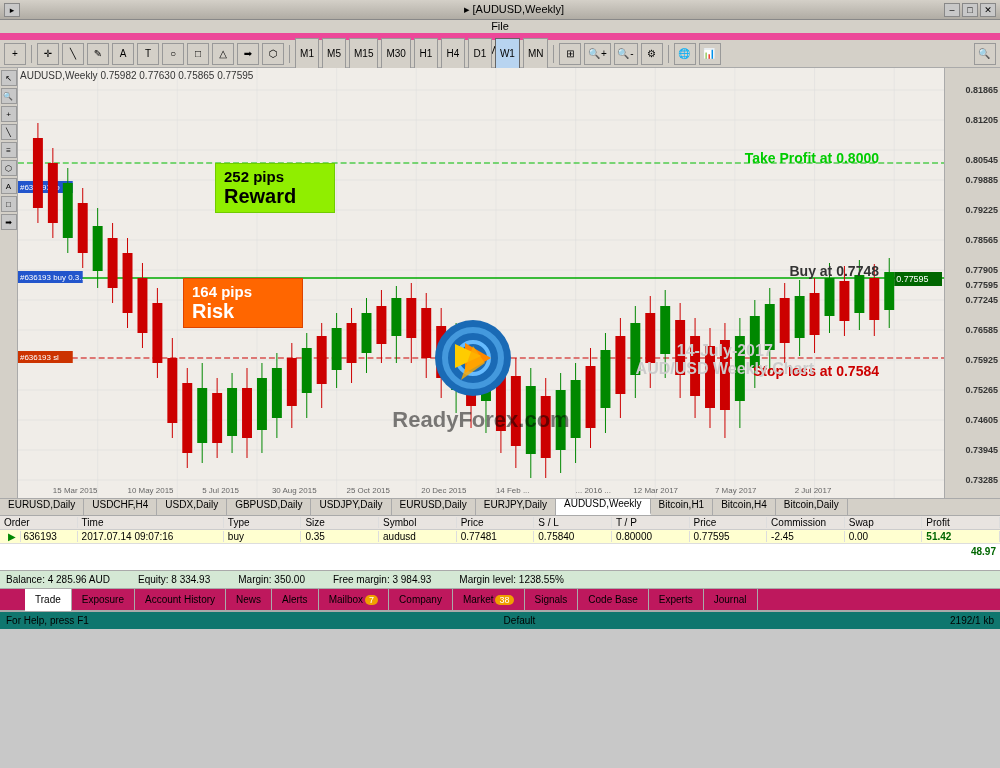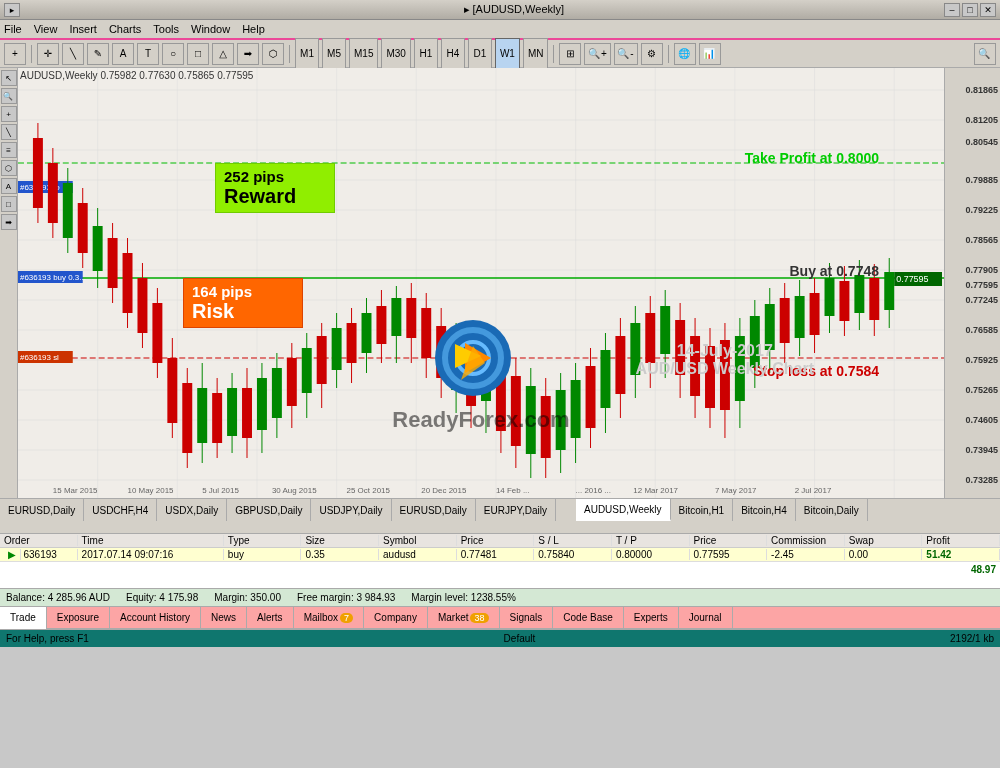--- a/index.html
+++ b/index.html
@@ -22,23 +22,24 @@
       display: flex; align-items: center; justify-content: center; font-size: 9px; cursor: pointer;
     }
 
     
     #menubar {
       background: #d4d0c8;
       height: 20px;
       display: flex;
       align-items: center;
       padding: 0 4px;
-      border-bottom: 2px solid #ec4899;
+      border-bottom: 7px solid #ec4899;
       gap: 12px;
       font-size: 11px;
+      flex-direction: column;
     }
     #menubar span { cursor: pointer; }
 
     
     #toolbar {
       background: #d4d0c8;
       height: 28px;
       display: flex;
       align-items: center;
       padding: 0 4px;
@@ -204,38 +205,38 @@
       bottom: 100px;
       left: 50%;
       transform: translateX(-60%);
       width: 80px;
       height: 80px;
     }
 
     
     #pair-tabs {
       background: #d4d0c8;
-      height: 36px;
-      display: flex;
-      align-items: flex-start;
+      height: 18px;
+      display: flex;
+      align-items: flex-end;
       border-top: 1px solid #aaa;
       border-bottom: 1px solid #aaa;
       overflow: hidden;
       font-size: 10px;
     }
     .pair-tab {
       padding: 2px 8px;
       border-right: 1px solid #aaa;
       cursor: pointer;
       height: 22px;
       display: flex;
       align-items: center;
       white-space: nowrap;
     }
-    .pair-tab.active { background: #fff; border-bottom: 2px solid #fff; margin-left: 20px; }
+    .pair-tab.active { background: #fff; border-bottom: 2px solid #fff; }
 
     
     #orders-table {
       background: #fff;
       height: 55px;
       border-bottom: 1px solid #aaa;
       font-size: 10px;
       overflow: hidden;
     }
     .orders-header {
@@ -261,31 +262,32 @@
 
     
     #balance-bar {
       background: #d4e8d4;
       height: 18px;
       display: flex;
       align-items: center;
       padding: 0 6px;
       font-size: 10px;
       border-bottom: 1px solid #aaa;
-      gap: 16px;
+      gap: 28px;
     }
 
     
     #trade-tabs {
-      background: #fca5a5;
+      background: #be185d;
       height: 22px;
       display: flex;
       align-items: center;
       border-bottom: 1px solid #aaa;
       font-size: 10px;
+      padding-left: 25px;
     }
     .trade-tab {
       padding: 2px 10px;
       border-right: 1px solid #aaa;
       cursor: pointer;
       height: 22px;
       display: flex;
       align-items: center;
     }
     .trade-tab.active { background: #fff; }
@@ -655,21 +657,21 @@
 AUD/USD Weekly Chart</div>
     </div>
 
     <div class="watermark">ReadyForex.com</div>
   </div>
 
   <div id="price-scale">
     <div style="height:430px; position:relative;">
       <div class="price-tick" style="top: 22px;">0.81865</div>
       <div class="price-tick" style="top: 52px;">0.81205</div>
-      <div class="price-tick" style="top: 74px; padding-left: 39px;">0.80545</div>
+      <div class="price-tick" style="top: 92px; padding-left: 39px;">0.80545</div>
       <div class="price-tick" style="top: 112px;">0.79885</div>
       <div class="price-tick" style="top: 142px;">0.79225</div>
       <div class="price-tick" style="top: 172px;">0.78565</div>
       <div class="price-tick" style="top: 202px;">0.77905</div>
       <div class="price-tick" style="top: 217px;">0.77595</div>
       <div class="price-tick" style="top: 232px;">0.77245</div>
       <div class="price-tick" style="top: 262px;">0.76585</div>
       <div class="price-tick" style="top: 292px;">0.75925</div>
       <div class="price-tick" style="top: 322px;">0.75265</div>
       <div class="price-tick" style="top: 352px;">0.74605</div>
@@ -725,21 +727,21 @@
     <span>0.00</span>
     <span style="color:#006600; font-weight:bold;">51.42</span>
   </div>
   <div style="display:flex; justify-content:flex-end; padding-right:4px; color:#006600; font-weight:bold; font-size:10px; border-top:1px solid #ddd; padding-top:2px;">
     <span>48.97</span>
   </div>
 </div>
 
 <div id="balance-bar">
   <span>Balance: 4 285.96 AUD</span>
-  <span>Equity: 4 175.98</span>
+  <span>Equity: 8 334.93</span>
   <span>Margin: 350.00</span>
   <span>Free margin: 3 984.93</span>
   <span>Margin level: 1238.55%</span>
 </div>
 
 <div id="trade-tabs">
   <div class="trade-tab active">Trade</div>
   <div class="trade-tab">Exposure</div>
   <div class="trade-tab">Account History</div>
   <div class="trade-tab">News</div>

